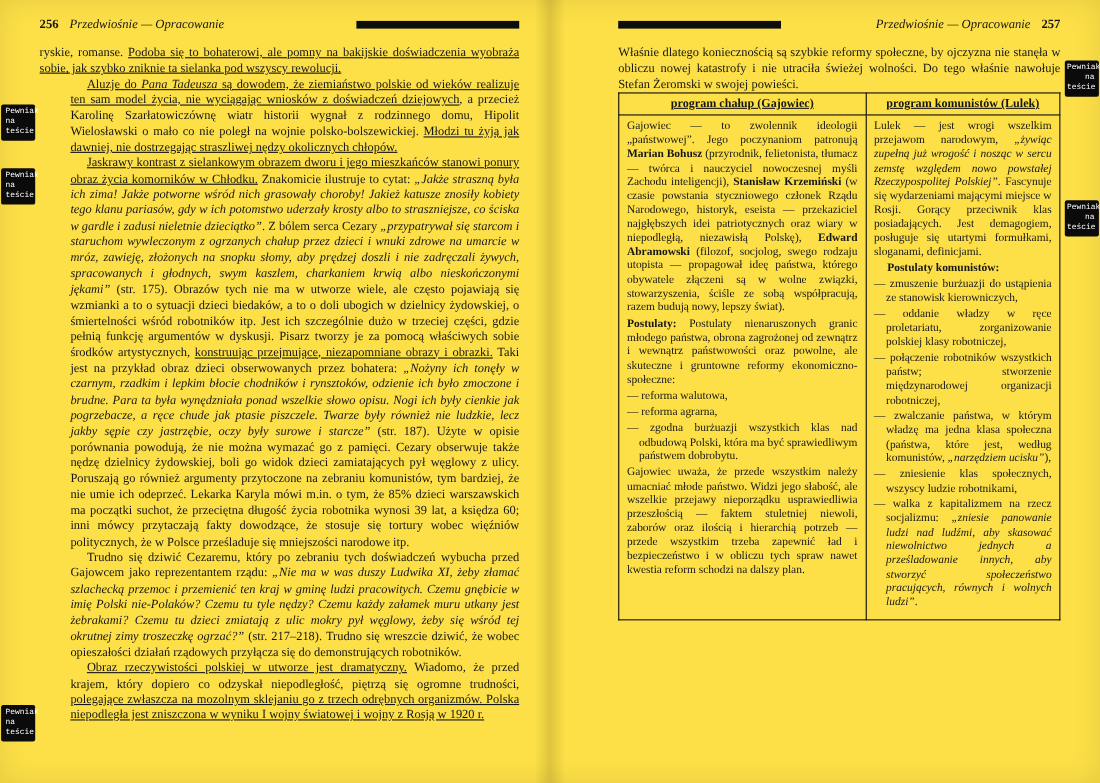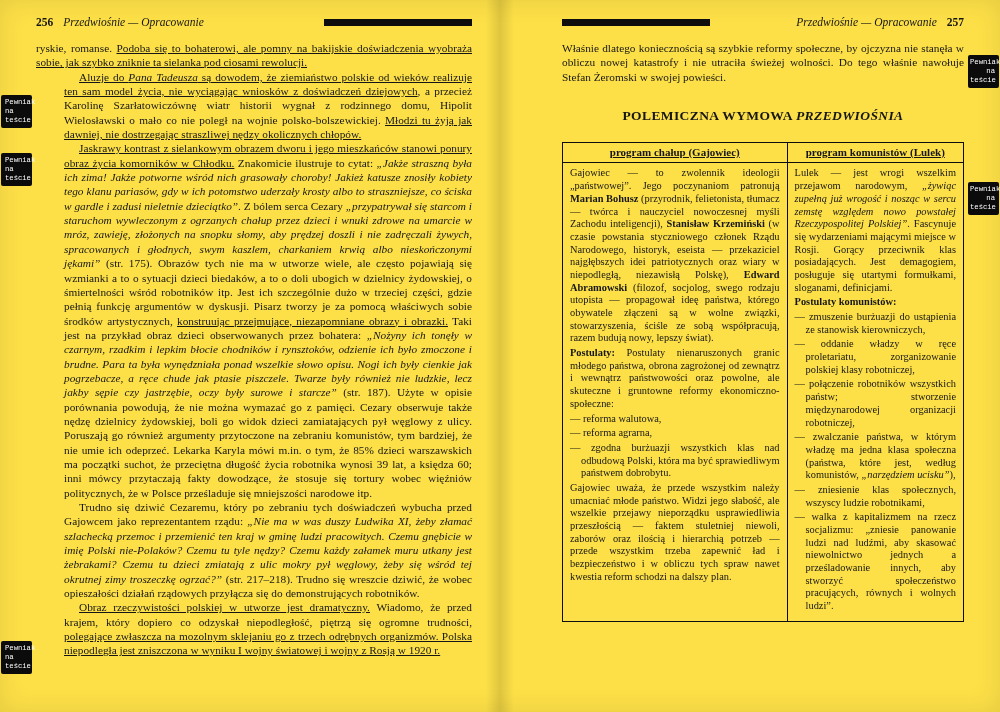--- a/index.html
+++ b/index.html
@@ -87,64 +87,63 @@
 
 <div class="spread">
 
   <div class="page page-left">
     <div class="page-header">
       <span class="pagenum">256</span>
       <span class="header-title">Przedwiośnie — Opracowanie</span>
       <span class="header-bar"></span>
     </div>
     <div class="body-text">
-        <p class="para "><span>ryskie, romanse. </span><span style="text-decoration: underline;">Podoba się to bohaterowi, ale pomny na bakijskie doświadczenia wyobraża sobie, jak szybko zniknie ta sielanka pod ciosami rewolucji.</span></p>
+        <p class="para "><span>ryskie, romanse. </span><span style="text-decoration: underline;">Podoba się to bohaterowi, ale pomny na bakijskie doświadczenia wyobraża sobie, jak szybko zniknie ta sielanka pod wszyscy rewolucji.</span></p>
         <p class="para indent"><span style="text-decoration: underline;">Aluzje do </span><span style="font-style: italic; text-decoration: underline;">Pana Tadeusza</span><span style="text-decoration: underline;"> są dowodem, że ziemiaństwo polskie od wieków realizuje ten sam model życia, nie wyciągając wniosków z doświadczeń dziejowych</span><span>, a przecież Karolinę Szarłatowiczównę wiatr historii wygnał z rodzinnego domu, Hipolit Wielosławski o mało co nie poległ na wojnie polsko-bolszewickiej. </span><span style="text-decoration: underline;">Młodzi tu żyją jak dawniej, nie dostrzegając straszliwej nędzy okolicznych chłopów.</span></p>
         <p class="para indent"><span style="text-decoration: underline;">Jaskrawy kontrast z sielankowym obrazem dworu i jego mieszkańców stanowi ponury obraz życia komorników w Chłodku.</span><span> Znakomicie ilustruje to cytat: </span><span style="font-style: italic;">„Jakże straszną była ich zima! Jakże potworne wśród nich grasowały choroby! Jakież katusze znosiły kobiety tego klanu pariasów, gdy w ich potomstwo uderzały krosty albo to straszniejsze, co ściska w gardle i zadusi nieletnie dzieciątko”</span><span>. Z bólem serca Cezary </span><span style="font-style: italic;">„przypatrywał się starcom i staruchom wywleczonym z ogrzanych chałup przez dzieci i wnuki zdrowe na umarcie w mróz, zawieję, złożonych na snopku słomy, aby prędzej doszli i nie zadręczali żywych, spracowanych i głodnych, swym kaszlem, charkaniem krwią albo nieskończonymi jękami”</span><span> (str. 175). Obrazów tych nie ma w utworze wiele, ale często pojawiają się wzmianki a to o sytuacji dzieci biedaków, a to o doli ubogich w dzielnicy żydowskiej, o śmiertelności wśród robotników itp. Jest ich szczególnie dużo w trzeciej części, gdzie pełnią funkcję argumentów w dyskusji. Pisarz tworzy je za pomocą właściwych sobie środków artystycznych, </span><span style="text-decoration: underline;">konstruując przejmujące, niezapomniane obrazy i obrazki.</span><span> Taki jest na przykład obraz dzieci obserwowanych przez bohatera: </span><span style="font-style: italic;">„Nożyny ich tonęły w czarnym, rzadkim i lepkim błocie chodników i rynsztoków, odzienie ich było zmoczone i brudne. Para ta była wynędzniała ponad wszelkie słowo opisu. Nogi ich były cienkie jak pogrzebacze, a ręce chude jak ptasie piszczele. Twarze były również nie ludzkie, lecz jakby sępie czy jastrzębie, oczy były surowe i starcze”</span><span> (str. 187). Użyte w opisie porównania powodują, że nie można wymazać go z pamięci. Cezary obserwuje także nędzę dzielnicy żydowskiej, boli go widok dzieci zamiatających pył węglowy z ulicy. Poruszają go również argumenty przytoczone na zebraniu komunistów, tym bardziej, że nie umie ich odeprzeć. Lekarka Karyla mówi m.in. o tym, że 85% dzieci warszawskich ma początki suchot, że przeciętna długość życia robotnika wynosi 39 lat, a księdza 60; inni mówcy przytaczają fakty dowodzące, że stosuje się tortury wobec więźniów politycznych, że w Polsce prześladuje się mniejszości narodowe itp.</span></p>
         <p class="para indent"><span>Trudno się dziwić Cezaremu, który po zebraniu tych doświadczeń wybucha przed Gajowcem jako reprezentantem rządu: </span><span style="font-style: italic;">„Nie ma w was duszy Ludwika XI, żeby złamać szlachecką przemoc i przemienić ten kraj w gminę ludzi pracowitych. Czemu gnębicie w imię Polski nie-Polaków? Czemu tu tyle nędzy? Czemu każdy załamek muru utkany jest żebrakami? Czemu tu dzieci zmiatają z ulic mokry pył węglowy, żeby się wśród tej okrutnej zimy troszeczkę ogrzać?”</span><span> (str. 217–218). Trudno się wreszcie dziwić, że wobec opieszałości działań rządowych przyłącza się do demonstrujących robotników.</span></p>
         <p class="para indent"><span style="text-decoration: underline;">Obraz rzeczywistości polskiej w utworze jest dramatyczny.</span><span> Wiadomo, że przed krajem, który dopiero co odzyskał niepodległość, piętrzą się ogromne trudności, </span><span style="text-decoration: underline;">polegające zwłaszcza na mozolnym sklejaniu go z trzech odrębnych organizmów. Polska niepodległa jest zniszczona w wyniku I wojny światowej i wojny z Rosją w 1920 r.</span></p>
       </div>
   </div>
 
   <div class="page page-right">
     <div class="page-header">
       <span class="header-bar"></span>
       <span class="header-title">Przedwiośnie — Opracowanie</span>
       <span class="pagenum">257</span>
     </div>
     <div class="body-text">
         <p class="para "><span style="">Właśnie dlatego koniecznością są szybkie reformy społeczne, by ojczyzna nie stanęła w obliczu nowej katastrofy i nie utraciła świeżej wolności.</span><span> Do tego właśnie nawołuje Stefan Żeromski w swojej powieści.</span></p>
       </div>
-    <h2 class="section-heading"><span>POLEMICZNA WYMOWA </span><span style="font-style: italic;">PRZEDWIOŚNIA</span></h2>
     <table class="compare">
       <thead>
         <tr>
           <th>program chałup (Gajowiec)</th>
           <th>program komunistów (Lulek)</th>
         </tr>
       </thead>
       <tbody>
         <tr>
           <td class="col1">
               <p class="para "><span>Gajowiec — to zwolennik ideologii „państwowej”. Jego poczynaniom patronują </span><span style="font-weight: bold;">Marian Bohusz</span><span> (przyrodnik, felietonista, tłumacz — twórca i nauczyciel nowoczesnej myśli Zachodu inteligencji), </span><span style="font-weight: bold;">Stanisław Krzemiński</span><span> (w czasie powstania styczniowego członek Rządu Narodowego, historyk, eseista — przekaziciel najgłębszych idei patriotycznych oraz wiary w niepodległą, niezawisłą Polskę), </span><span style="font-weight: bold;">Edward Abramowski</span><span> (filozof, socjolog, swego rodzaju utopista — propagował ideę państwa, którego obywatele złączeni są w wolne związki, stowarzyszenia, ściśle ze sobą współpracują, razem budują nowy, lepszy świat).</span></p>
               <p class="para "><span style="font-weight: bold;">Postulaty:</span><span> Postulaty nienaruszonych granic młodego państwa, obrona zagrożonej od zewnątrz i wewnątrz państwowości oraz powolne, ale skuteczne i gruntowne reformy ekonomiczno-społeczne:</span></p>
               <p class="para hang"><span>— reforma walutowa,</span></p>
               <p class="para hang"><span>— reforma agrarna,</span></p>
               <p class="para hang"><span>— zgodna burżuazji wszystkich klas nad odbudową Polski, która ma być sprawiedliwym państwem dobrobytu.</span></p>
               <p class="para "><span>Gajowiec uważa, że przede wszystkim należy umacniać młode państwo. Widzi jego słabość, ale wszelkie przejawy nieporządku usprawiedliwia przeszłością — faktem stuletniej niewoli, zaborów oraz ilością i hierarchią potrzeb — przede wszystkim trzeba zapewnić ład i bezpieczeństwo i w obliczu tych spraw nawet kwestia reform schodzi na dalszy plan.</span></p>
             </td>
           <td class="col2">
               <p class="para "><span>Lulek — jest wrogi wszelkim przejawom narodowym, </span><span style="font-style: italic;">„żywiąc zupełną już wrogość i nosząc w sercu zemstę względem nowo powstałej Rzeczypospolitej Polskiej”</span><span>. Fascynuje się wydarzeniami mającymi miejsce w Rosji. Gorący przeciwnik klas posiadających. Jest demagogiem, posługuje się utartymi formułkami, sloganami, definicjami.</span></p>
-              <p class="para "><span style="font-weight: bold;">Postulaty komunistów:</span></p>
+              <p class="para "><span style="font-weight: bold; margin-left: 12px;">Postulaty komunistów:</span></p>
               <p class="para hang"><span>— zmuszenie burżuazji do ustąpienia ze stanowisk kierowniczych,</span></p>
               <p class="para hang"><span>— oddanie władzy w ręce proletariatu, zorganizowanie polskiej klasy robotniczej,</span></p>
               <p class="para hang"><span>— połączenie robotników wszystkich państw; stworzenie międzynarodowej organizacji robotniczej,</span></p>
               <p class="para hang"><span>— zwalczanie państwa, w którym władzę ma jedna klasa społeczna (państwa, które jest, według komunistów, </span><span style="font-style: italic; font-family: Liberation Serif, serif;">„narzędziem ucisku”</span><span>),</span></p>
               <p class="para hang"><span>— zniesienie klas społecznych, wszyscy ludzie robotnikami,</span></p>
-              <p class="para hang"><span>— walka z kapitalizmem na rzecz socjalizmu: </span><span style="">„zniesie panowanie ludzi nad ludźmi, aby skasować niewolnictwo jednych a prześladowanie innych, aby stworzyć społeczeństwo pracujących, równych i wolnych ludzi”</span><span>.</span></p>
+              <p class="para hang"><span>— walka z kapitalizmem na rzecz socjalizmu: </span><span style="font-style: italic;">„zniesie panowanie ludzi nad ludźmi, aby skasować niewolnictwo jednych a prześladowanie innych, aby stworzyć społeczeństwo pracujących, równych i wolnych ludzi”</span><span>.</span></p>
             </td>
         </tr>
       </tbody>
     </table>
   </div>
 
   <div class="spine"></div>
 
   <div class="tab tab-left" style="top:95px">
     <span>Pewniak</span>

